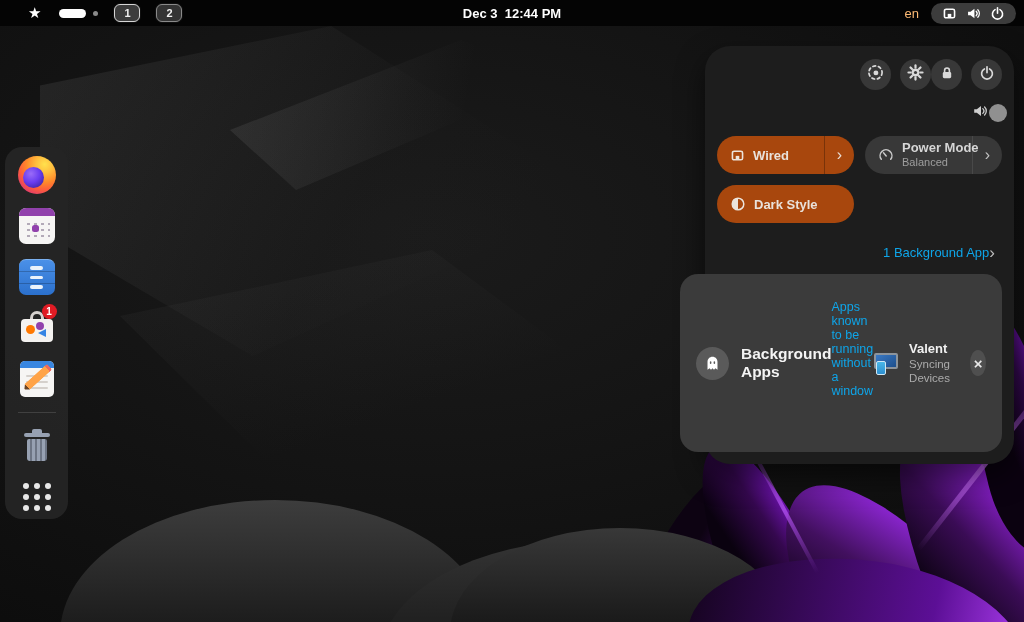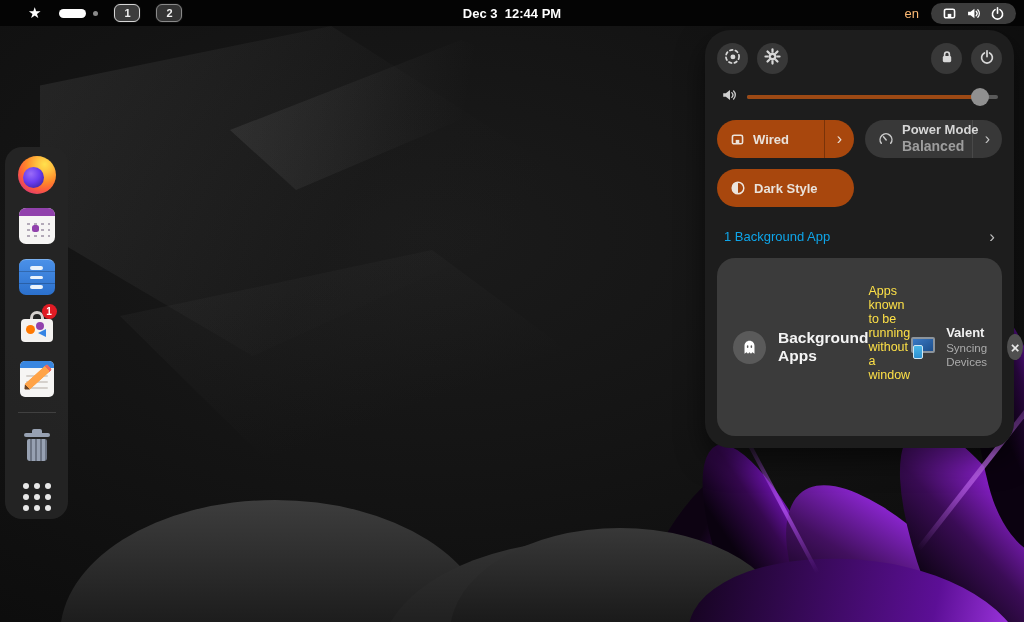--- a/index.html
+++ b/index.html
@@ -103,59 +103,59 @@
     clip-path:polygon(0 50%,13% 0,95% 0,100% 15%,100% 85%,95% 100%,13% 100%);}
   .icon-trash{position:relative;width:30px;height:34px;color:#97a1b2;}
   .tr-handle{position:absolute;left:10px;top:0;width:10px;height:4px;border-radius:2px 2px 0 0;background:currentColor;}
   .tr-lid{position:absolute;left:2px;top:4px;width:26px;height:4px;border-radius:2px;background:currentColor;}
   .tr-body{position:absolute;left:5px;top:10px;width:20px;height:22px;border-radius:2px 2px 3px 3px;
     background:repeating-linear-gradient(90deg,#97a1b2 0 3.5px,#6d7584 3.5px 5px);}
   .icon-grid{display:grid;grid-template-columns:repeat(3,6px);grid-auto-rows:6px;gap:5px;}
   .icon-grid span{width:6px;height:6px;border-radius:50%;background:#e8e8e8;}
 
   
-  .panel{position:absolute;left:705px;top:30px;width:309px;height:418px;z-index:6;
+  .panel{position:absolute;left:705px;top:46px;width:309px;height:418px;z-index:6;
     background:var(--panel_bg,#1d1d1d);border-radius:25px;box-shadow:0 12px 28px rgba(0,0,0,.55);
-    padding:12px;display:flex;flex-direction:column;color:#d8d8d8;}
+    padding:12px;display:flex;flex-direction:column;color:#d8d8d8;align-items:flex-end;}
   .qs-row1{display:flex;justify-content:space-between;align-items:center;height:32px;}
   .qs-group{display:flex;gap:9px;}
   .circle-btn{width:31px;height:31px;border-radius:50%;background:#383838;color:#d9d9d9;
     display:flex;align-items:center;justify-content:center;}
   .vol-row{display:flex;align-items:center;gap:10px;margin-top:13px;height:20px;padding:0 4px;color:#cfcfcf;}
   .vol-slider{position:relative;flex:1;height:18px;--p:93%;}
   .vol-track{position:absolute;left:0;right:0;top:7px;height:4px;border-radius:2px;background:#5a5a5a;}
   .vol-fill{position:absolute;left:0;top:7px;height:4px;border-radius:2px;width:var(--p);
     background:var(--slider_fill,#9d4914);}
   .vol-knob{position:absolute;top:9px;left:var(--p);width:18px;height:18px;border-radius:50%;
     background:#909090;transform:translate(-50%,-50%);}
   .toggles{display:grid;grid-template-columns:1fr 1fr;gap:11px;margin-top:13px;}
   .toggle{height:38px;border-radius:19px;background:#383838;display:flex;align-items:stretch;overflow:hidden;}
   .toggle.accent{background:var(--accent,#a8470d);}
   .tg-main{flex:1;display:flex;align-items:center;gap:8px;padding-left:13px;min-width:0;}
   .tg-label{font-size:13px;font-weight:700;color:#e9e2db;white-space:nowrap;}
   .toggle:not(.accent) .tg-label{color:#d6d6d6;}
   .tg-text{display:flex;flex-direction:column;line-height:1.15;min-width:0;}
-  .tg-sub{font-size:14px;color:#9e9e9e;font-weight:700;}
+  .tg-sub{font-size:11px;color:#9e9e9e;font-weight:400;}
   .tg-arrow{width:30px;display:flex;align-items:center;justify-content:center;
     font-size:16px;color:#e8ddd4;}
   .toggle.accent .tg-arrow{border-left:1px solid rgba(0,0,0,.28);}
   .toggle:not(.accent) .tg-arrow{border-left:1px solid rgba(255,255,255,.09);color:#c2c2c2;}
   .tg-icon{display:flex;align-items:center;color:#ece4dc;}
   .toggle:not(.accent) .tg-icon{color:#c8c8c8;}
   .ba-row{display:flex;align-items:center;justify-content:space-between;
     margin-top:15px;height:28px;padding:0 7px;}
   .ba-row-label{font-size:13px;font-weight:400;color:#0ea5e9;}
   .ba-row-chevron{font-size:17px;color:#bdbdbd;line-height:1;}
   .ba-card{flex:1;margin-top:8px;background:var(--card_bg,#3b3b3b);border-radius:18px;
     padding:13px 16px;display:flex;flex-direction:row;min-height:0;}
   .ba-header{display:flex;align-items:center;gap:12px;}
   .ba-ghost{width:33px;height:33px;border-radius:50%;background:#5a5a5a;
     display:flex;align-items:center;justify-content:center;flex:none;}
   .ba-title{font-size:15.5px;font-weight:800;color:#f4f4f4;}
-  .ba-subtitle{margin-top:13px;font-size:12.5px;color:#fde047;}
+  .ba-subtitle{margin-top:13px;font-size:12.5px;color:#0ea5e9;}
   .ba-app{display:flex;align-items:center;gap:10px;margin-top:0;}
   .valent-icon{position:relative;width:26px;height:26px;flex:none;}
   .v-mon{position:absolute;left:1px;top:3px;width:24px;height:16px;border-radius:2px;
     background:linear-gradient(145deg,#3a79c4,#1d4f8c);border:2px solid #8c949c;}
   .v-phone{position:absolute;left:3px;top:11px;width:10px;height:14px;border-radius:2px;
     background:linear-gradient(180deg,#49b7e8,#2d8fd0);border:1.5px solid #cfe8f5;}
   .ba-app-text{display:flex;flex-direction:column;line-height:1.25;min-width:0;}
   .ba-app-name{font-size:13px;font-weight:700;color:#f0f0f0;}
   .ba-app-status{font-size:11.5px;color:#ababab;}
   .ba-close{margin-left:auto;width:26px;height:26px;border-radius:50%;background:#4f4f4f;

